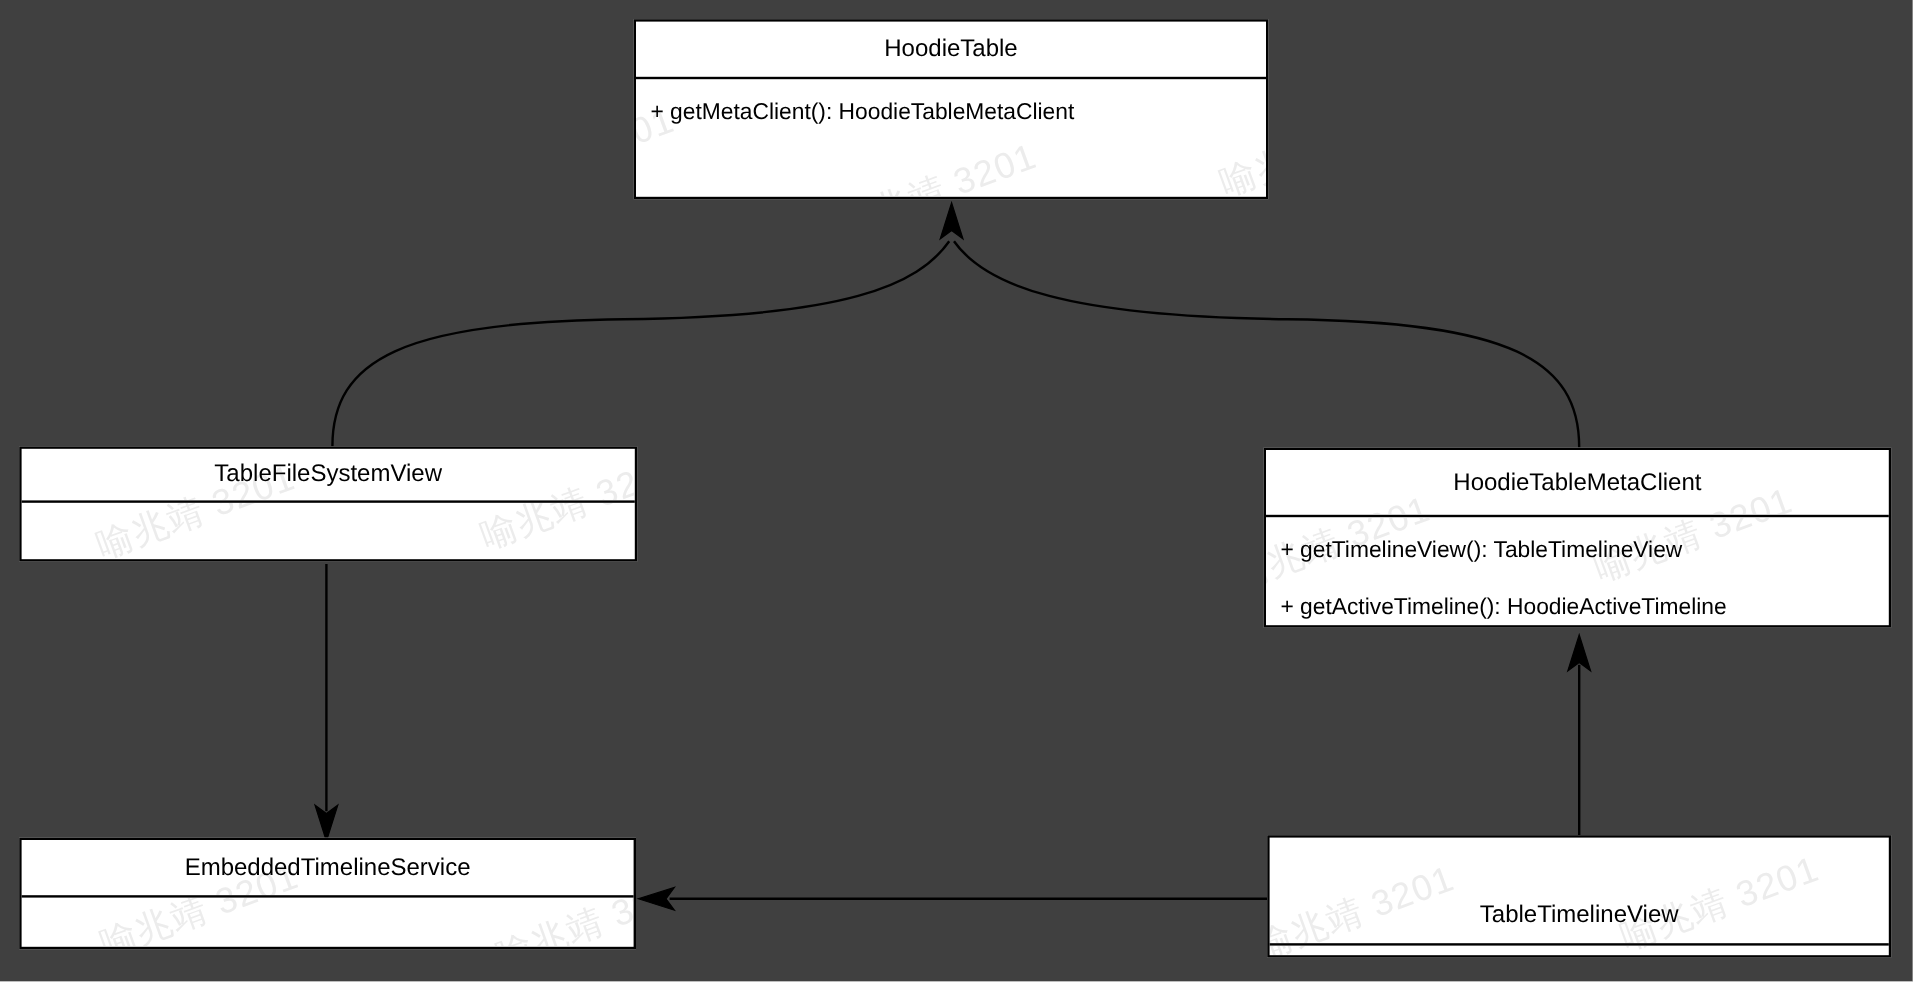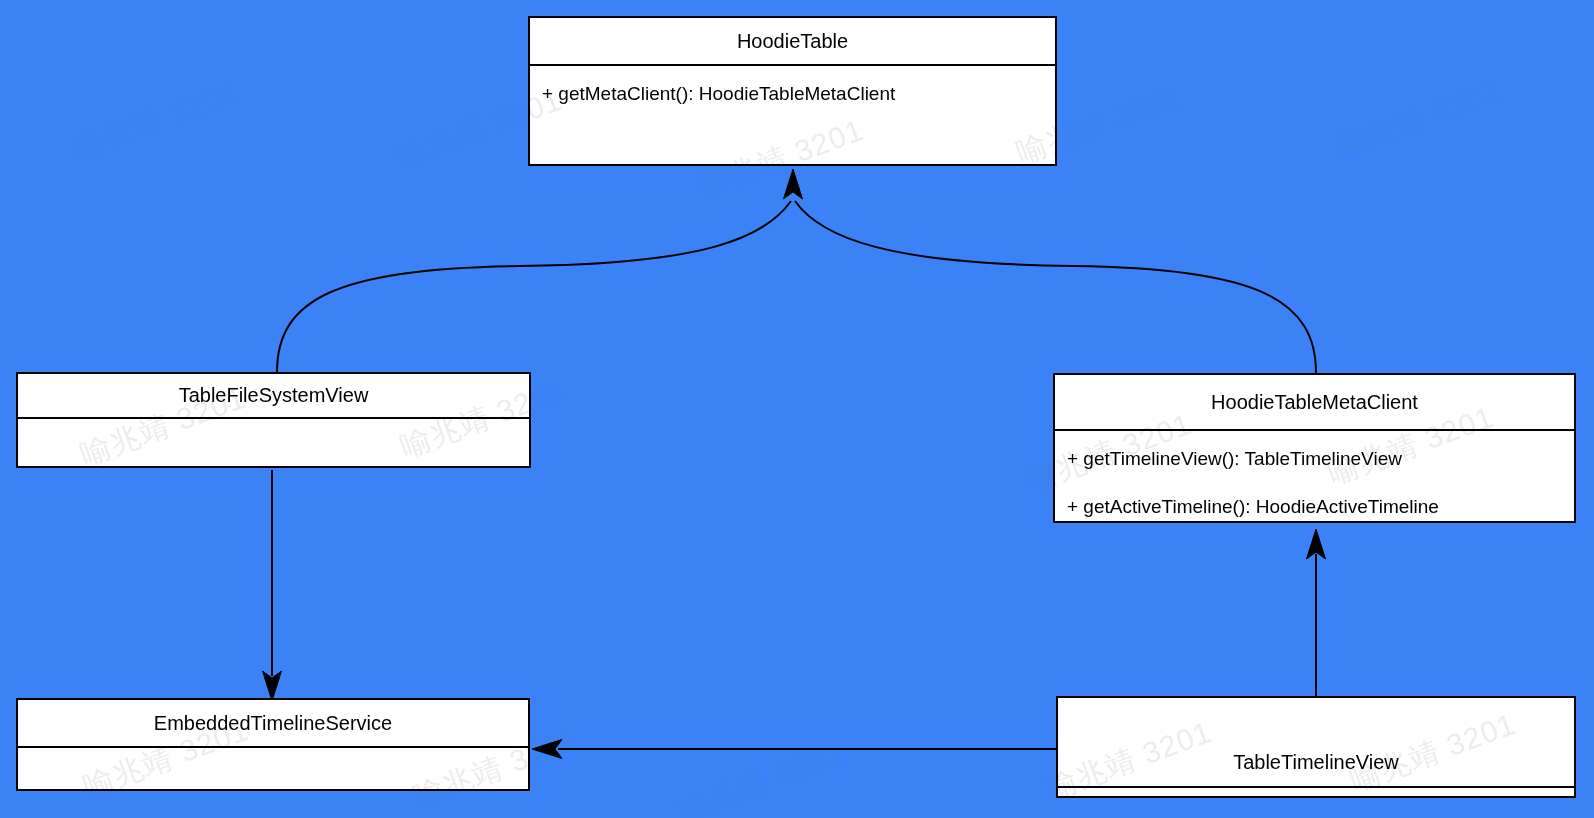--- a/index.html
+++ b/index.html
@@ -1,20 +1,20 @@
 <!DOCTYPE html>
 <html><head>
 <meta charset="utf-8">
 <style>
   html, body { margin: 0; padding: 0; background: #ffffff; }
   .canvas {
     position: relative;
     width: 1594px;
     height: 818px;
-    background: #3b82f6;
+    background: #404040;
     font-family: "Liberation Sans", sans-serif;
     overflow: hidden;
   }
   .edges {
     position: absolute;
     left: 0; top: 0;
     width: 1594px; height: 818px;
     z-index: 1;
   }
   .cls {

